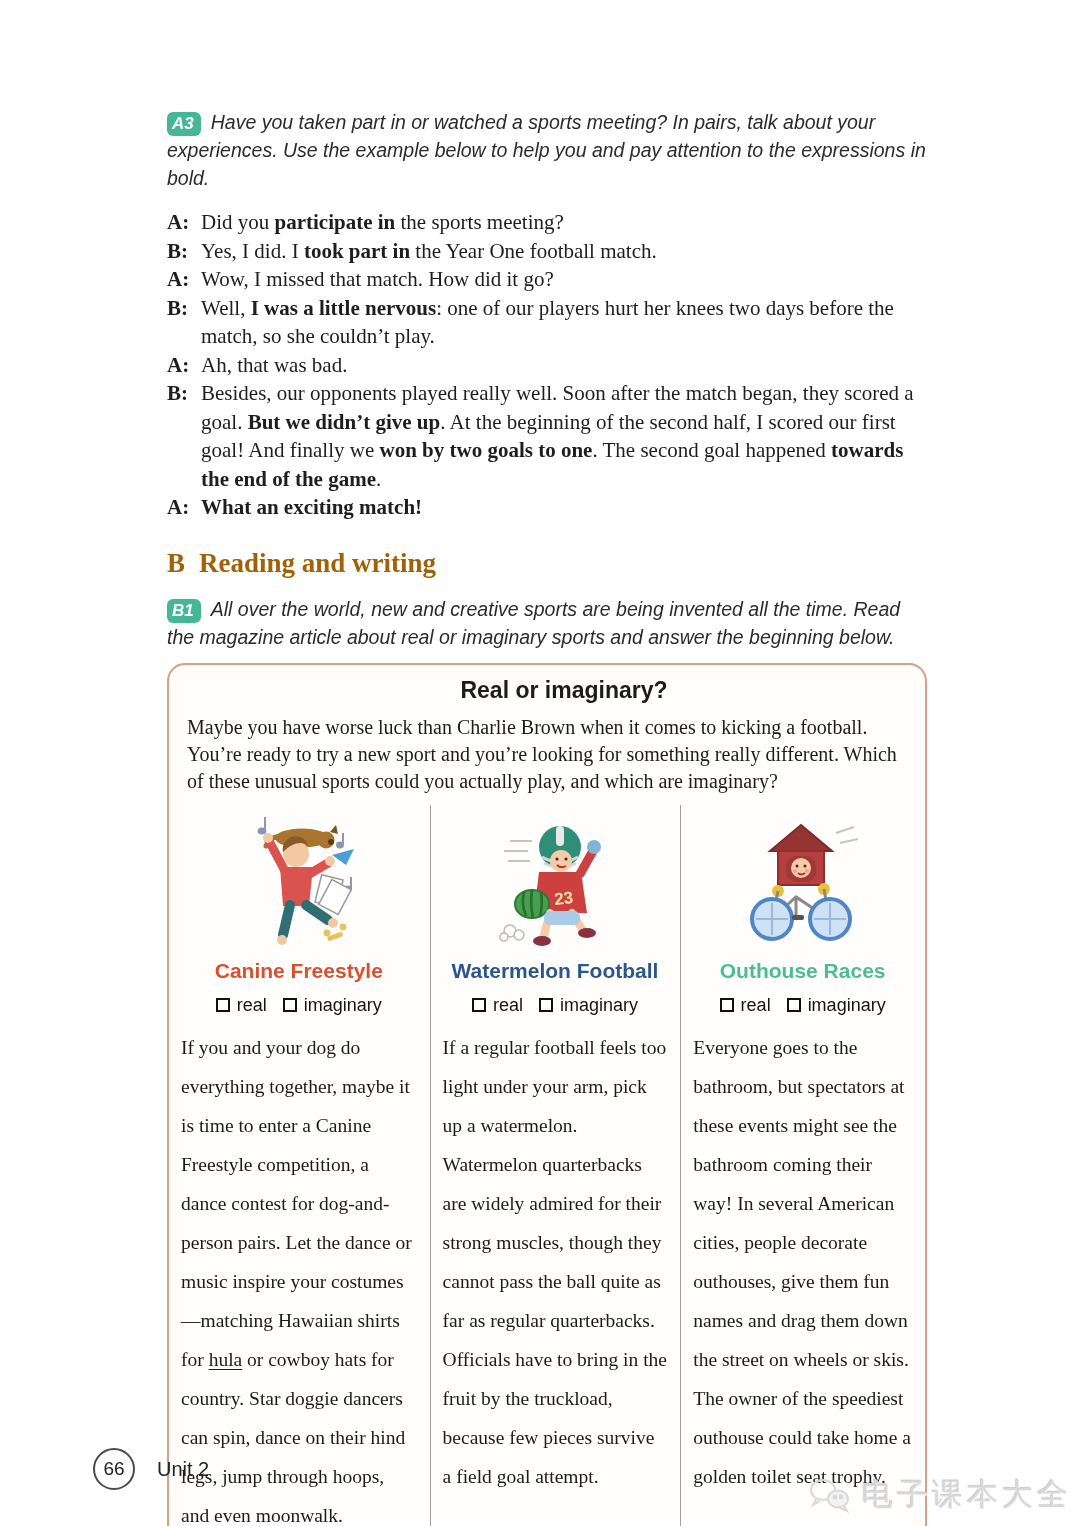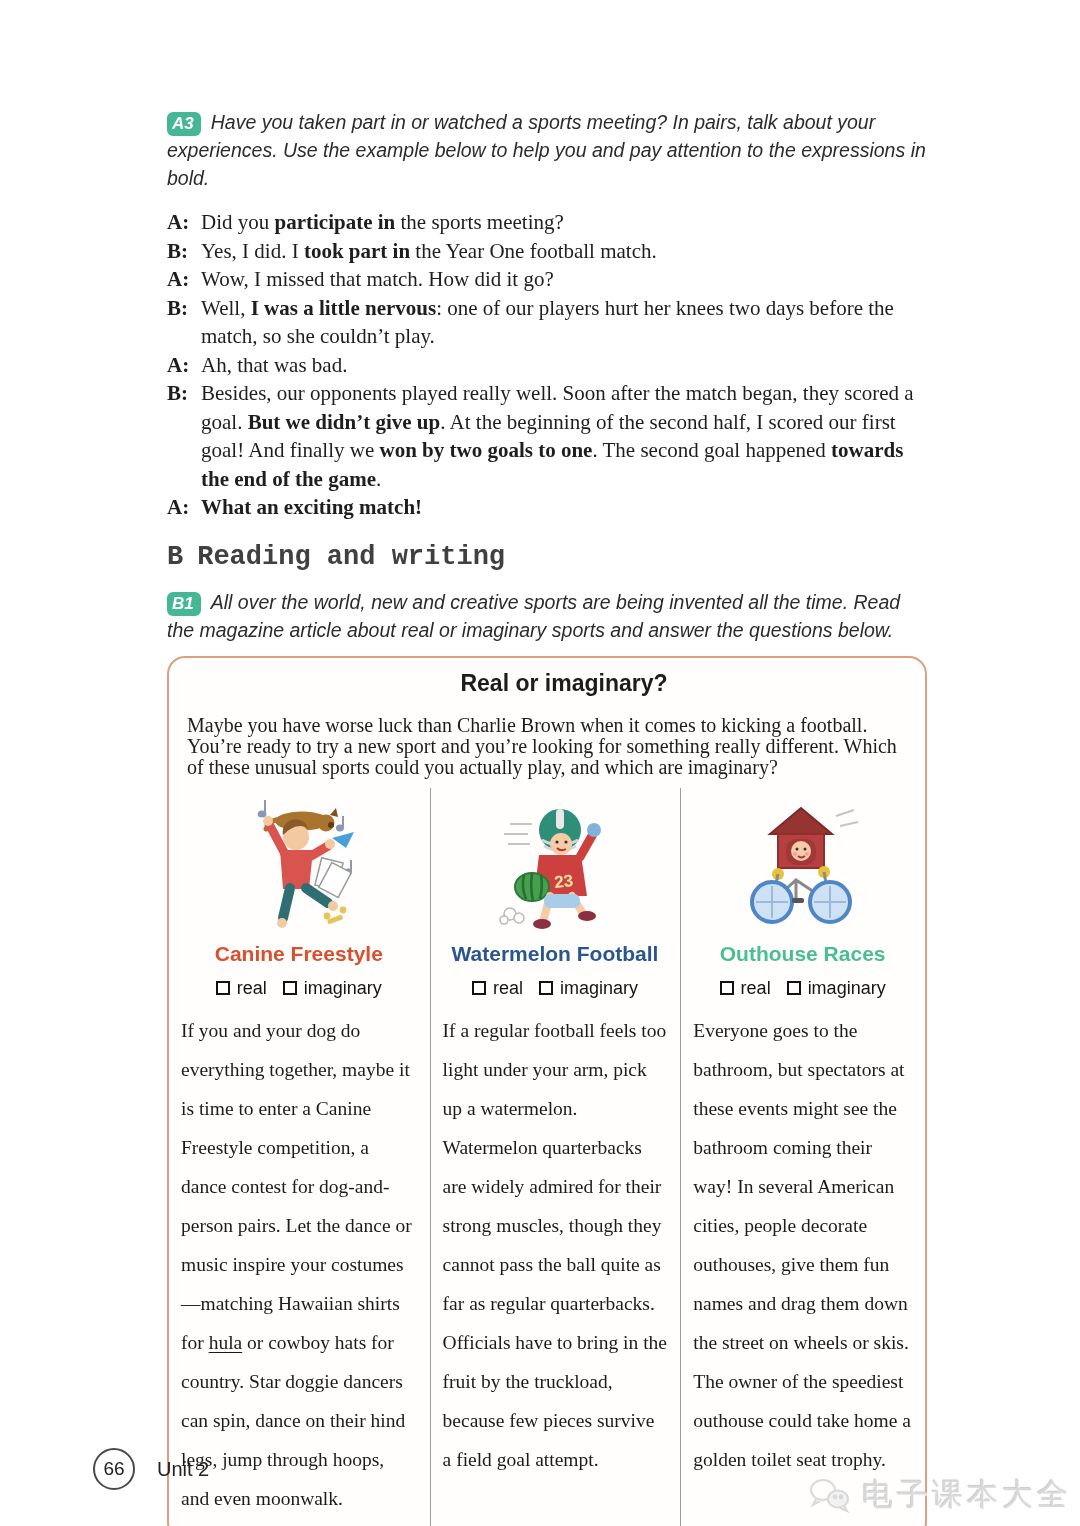--- a/index.html
+++ b/index.html
@@ -32,46 +32,46 @@
   }
 
   
   .dialogue { margin-top: 16px; font-size: 21px; line-height: 28.5px; }
   .dline { display: flex; }
   .dline .speaker { font-weight: bold; width: 34px; flex: none; }
   .dline .dtext b { font-weight: bold; }
 
   
   .b-heading {
-    margin-top: 20px;
-    font-family: Liberation Mono, monospace;
+    margin-top: 26px;
+    font-family: Liberation Serif, serif;
     font-weight: bold; font-size: 27px;
-    color: #404040;
+    color: #a16207;
   }
   .b-heading .b-letter { margin-right: 14px; }
 
   .b1-row { margin-top: 16px; }
 
   
   .article-box {
     margin-top: 12px;
     width: 760px;
     border: 2px solid #dba084;
     border-radius: 18px;
     padding-top: 12px;
     background: #fffefd;
   }
   .article-title {
     text-align: center;
     font-family: "Liberation Sans", sans-serif;
     font-weight: bold; font-size: 23px; color: #1c1c1c; padding-left: 34px;
   }
   .intro {
-    font-size: 20px; line-height: 21px;
-    margin: 18px 22px 4px 18px;
+    font-size: 20px; line-height: 27px;
+    margin: 10px 22px 4px 18px;
     color: #1c1c1c;
   }
   .columns { display: flex; align-items: stretch; margin-top: 10px; }
   .col { padding: 4px 13px 20px 12px; }
   .col-1 { width: 262px; }
   .col-2 { width: 252px; }
   .col-3 { width: 246px; }
   .col + .col { border-left: 1px solid #9e9e9e; }
   .illus { height: 142px; display: flex; justify-content: center; align-items: flex-end; }
   .col-title {
@@ -155,21 +155,21 @@
         </div>
         <div class="dline">
           <span class="speaker">A:</span>
           <span class="dtext"><b>What an exciting match!</b></span>
         </div>
       </div>
 
     <h2 class="b-heading"><span class="b-letter">B</span><span>Reading and writing</span></h2>
 
     <div class="instr-row b1-row">
-      <span class="badge">B1</span><span>All over the world, new and creative sports are being invented all the time. Read the magazine article about real or imaginary sports and answer the questions below.</span>
+      <span class="badge">B1</span><span>All over the world, new and creative sports are being invented all the time. Read the magazine article about real or imaginary sports and answer the beginning below.</span>
     </div>
 
     <div class="article-box">
       <h3 class="article-title">Real or imaginary?</h3>
       <p class="intro">Maybe you have worse luck than Charlie Brown when it comes to kicking a football. You’re ready to try a new sport and you’re looking for something really different. Which of these unusual sports could you actually play, and which are imaginary?</p>
 
       <div class="columns">
 
         <div class="col col-1">
           <div class="illus">

